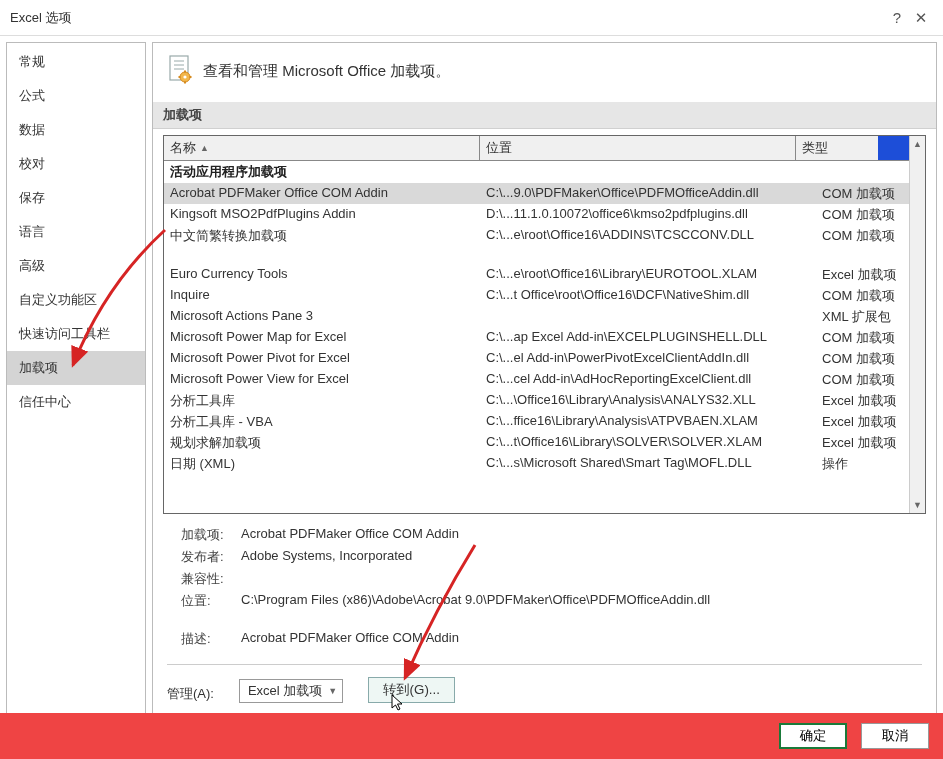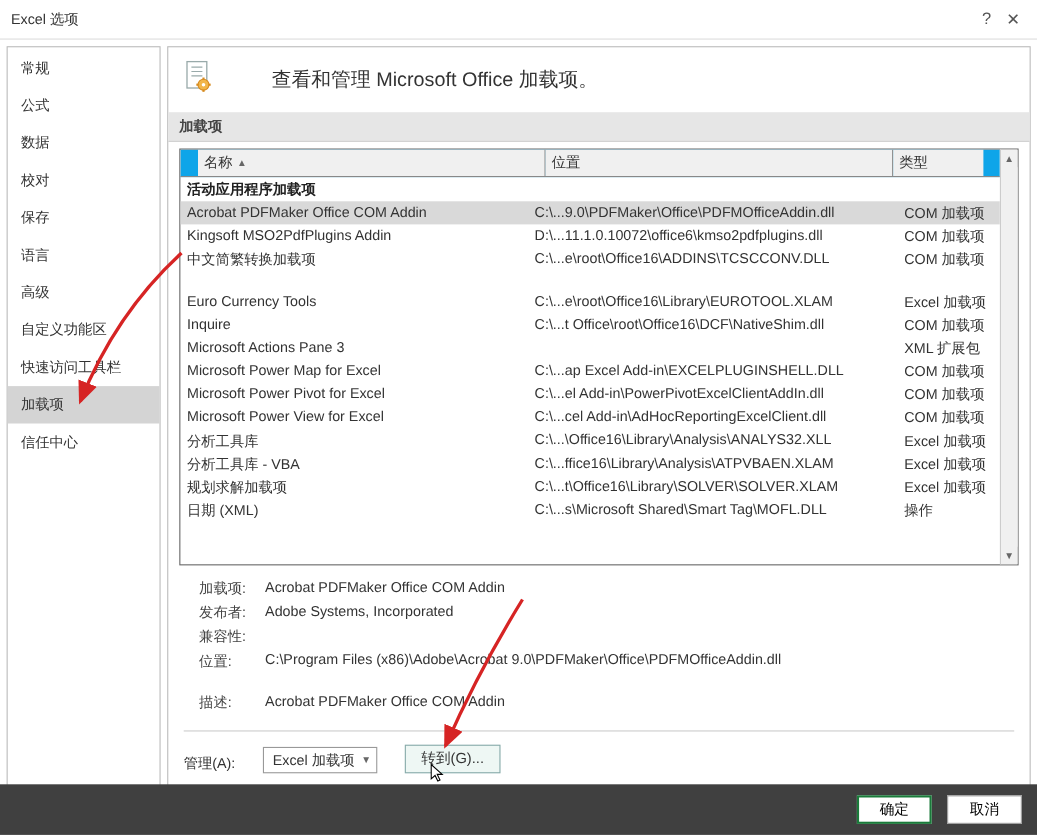--- a/index.html
+++ b/index.html
@@ -10,27 +10,27 @@
 .titlebar .help, .titlebar .close { width: 24px; text-align: center; color: #555; cursor: pointer; font-size: 15px; }
 
 .body { display: flex; height: 680px; padding: 6px 6px 0 6px; gap: 6px; }
 .sidebar { width: 140px; border: 1px solid #bbb; background: #fff; padding: 2px 0; }
 .side-item { padding: 8px 12px; cursor: pointer; color: #333; }
 .side-item.selected { background: #d4d4d4; }
 
 .main { flex: 1; border: 1px solid #bbb; background: #fff; padding: 12px 0 12px 0; display: flex; flex-direction: column; position: relative; }
 .heading { display: flex; align-items: center; gap: 10px; padding: 0 14px 14px 14px; }
 .heading-icon svg { width: 26px; height: 30px; }
-.heading-text { font-size: 18px; color: #333; margin-left: 44px; }
+.heading-text { font-size: 15px; color: #333; }
 
 .section-label { background: #e6e6e6; padding: 4px 10px; font-size: 13px; font-weight: bold; color: #444; margin: 0 0 6px 0; border-bottom: 1px solid #d0d0d0; }
 
 .table { margin: 0 10px; border: 1px solid #666; flex: 1; display: flex; }
 .table-inner { flex: 1; overflow: hidden; }
-.thead { display: flex; background: #0ea5e9; border-bottom: 1px solid #888; justify-content: center; }
+.thead { display: flex; background: #1d4ed8; border-bottom: 1px solid #888; }
 .th { padding: 3px 6px; border-right: 1px solid #888; font-size: 13px; background: #f0f0f0; }
 .th.name { width: 316px; display: flex; align-items: center; gap: 4px; }
 .th.loc { width: 316px; }
 .th.type { width: 82px; border-right: none; }
 .sort-icon { font-size: 9px; color: #666; }
 .tbody { }
 .group-header { padding: 2px 6px; font-weight: bold; color: #222; }
 .row { display: flex; }
 .row.selected { background: #d9d9d9; }
 .cell { padding: 1.5px 6px; overflow: hidden; white-space: nowrap; text-overflow: clip; }
@@ -48,21 +48,21 @@
 .dlabel { width: 60px; color: #444; }
 .dval { flex: 1; color: #333; }
 .hr { border: none; border-top: 1px solid #ccc; margin: 14px 14px 12px 14px; }
 
 .manage { display: flex; align-items: flex-end; gap: 25px; padding: 0 14px; }
 .manage-label { color: #333; }
 .select { display: inline-flex; align-items: center; border: 1px solid #999; height: 24px; padding: 0 4px 0 8px; min-width: 104px; background: #fff; cursor: pointer; gap: 6px; }
 .select .caret { font-size: 9px; color: #666; }
 .gobtn { border: 1px solid #8aa; background: #eef7f4; height: 26px; padding: 0 14px; cursor: pointer; color: #333; }
 
-.footer { position: absolute; bottom: 0; right: 0; width: 100%; display: flex; justify-content: flex-end; gap: 14px; padding: 10px 14px; background: #404040; }
+.footer { position: absolute; bottom: 0; right: 0; width: 100%; display: flex; justify-content: flex-end; gap: 14px; padding: 10px 14px; background: #ef4444; }
 .btn { border: 1px solid #999; height: 26px; min-width: 68px; background: #fff; cursor: pointer; }
 .btn.primary { border: 2px solid #1a7a3a; }
 
 
 .arrow-ann { position: absolute; pointer-events: none; }
 .arrow-ann svg { overflow: visible; }
 .cursor-ann { position: absolute; left: 391px; top: 694px; pointer-events: none; }
 </style>
 </head>
 <body>

